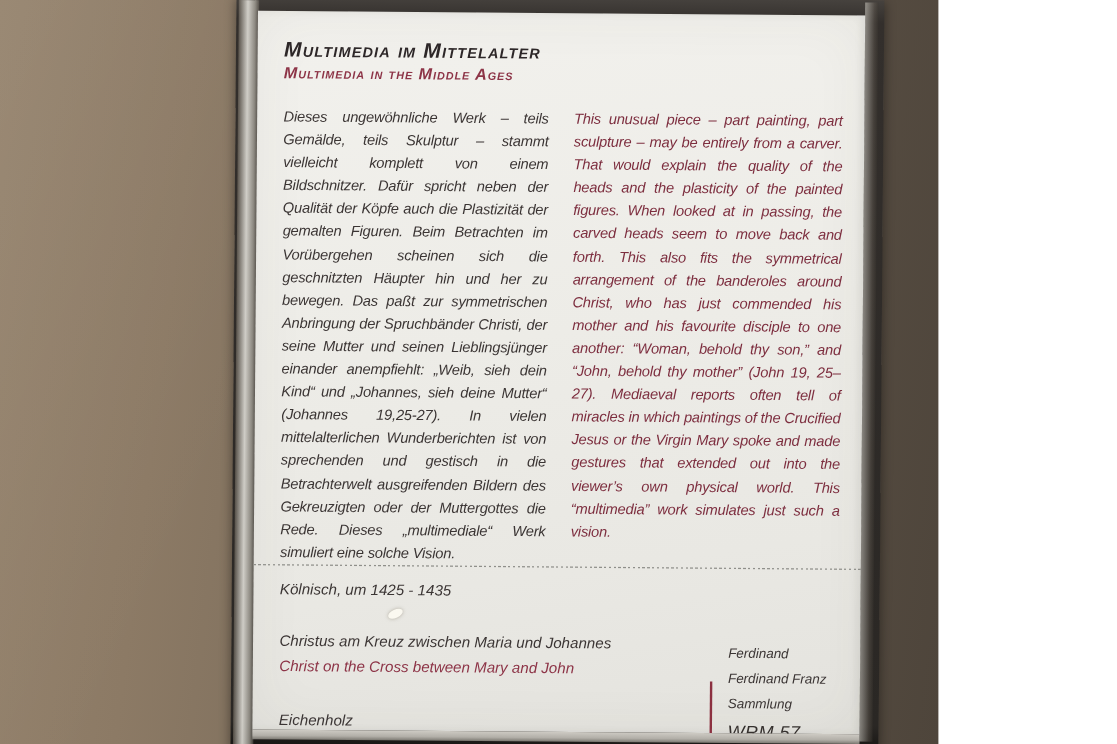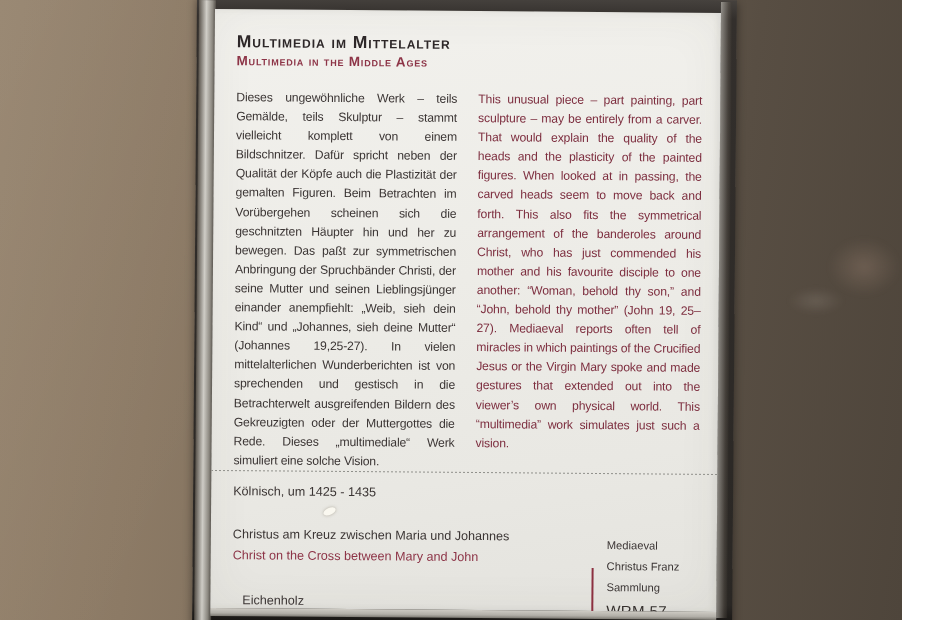--- a/index.html
+++ b/index.html
@@ -1,19 +1,20 @@
 <!DOCTYPE html>
 <html><head>
 <meta charset="utf-8">
 <style>
   html,body{margin:0;padding:0;}
   .scene{
-    position:relative;width:902px;height:620px;overflow:hidden;
+    position:relative;width:782px;height:620px;overflow:hidden;
     font-family:"Liberation Sans",sans-serif;
     background:linear-gradient(97deg,#95836d 0%,#8c7a65 20%,#7e6f5d 40%,#685d4e 60%,#584e43 78%,#4e453b 100%);
+    font-style:italic;
   }
   
   .wall-sheen{position:absolute;inset:0;background:linear-gradient(115deg,rgba(255,255,255,0.05),transparent 35%);}
   .wall-scuff{position:absolute;border-radius:50%;filter:blur(3px);}
   .scuff-1{left:828px;top:238px;width:72px;height:58px;background:radial-gradient(rgba(205,170,150,0.22),transparent 70%);}
   .scuff-2{left:788px;top:288px;width:56px;height:26px;background:radial-gradient(rgba(225,215,205,0.14),transparent 70%);}
 
   
   .sleeve-back{
     position:absolute;left:197px;top:-4px;width:540px;height:630px;
@@ -61,21 +62,21 @@
   }
   .body-de{left:22px;width:221px;color:#3b3534;}
   .body-en{left:264px;width:224px;color:#7d2e3f;}
   .dotted-rule{
     position:absolute;left:0;top:461px;width:100%;height:1px;
     background:repeating-linear-gradient(90deg,#8f8f8a 0 2px,transparent 2px 4px);
   }
   .origin{position:absolute;left:22px;top:475px;font-size:12.6px;color:#3b3534;}
   .work-de{position:absolute;left:22px;top:518px;font-size:12.6px;color:#3b3534;}
   .work-en{position:absolute;left:22px;top:539px;font-size:12.6px;color:#8d3447;}
-  .material{position:absolute;left:32px;top:584px;font-size:12.6px;color:#3b3534;}
+  .material{position:absolute;left:22px;top:584px;font-size:12.6px;color:#3b3534;}
   .meta{position:absolute;left:396px;top:523px;font-size:11.2px;line-height:21px;color:#3b3534;}
   .meta .inv{font-size:15px;letter-spacing:0.4px;margin-top:2px;color:#35302e;}
   .meta-rule{position:absolute;left:381px;top:556px;width:2px;height:49px;background:#8c3040;}
   .speck{
     position:absolute;left:112px;top:498px;width:13px;height:7px;border-radius:50%;
     background:#faf8f0;box-shadow:0 0 3px rgba(120,110,90,0.5);transform:rotate(-25deg);
   }
 </style>
 </head>
 <body>
@@ -101,22 +102,22 @@
     <div class="dotted-rule"></div>
 
     <div class="origin">Kölnisch, um 1425 - 1435</div>
 
     <div class="work-de">Christus am Kreuz zwischen Maria und Johannes</div>
     <div class="work-en">Christ on the Cross between Mary and John</div>
     <div class="material">Eichenholz</div>
 
     <div class="meta-rule"></div>
     <div class="meta">
-      <div>Mediaeval</div>
-      <div>Christus Franz</div>
+      <div>Ferdinand</div>
+      <div>Ferdinand Franz</div>
       <div>Sammlung</div>
       <div class="inv">WRM 57</div>
     </div>
 
     <div class="speck"></div>
     <div class="card-bottom-edge"></div>
   </div>
 
 </div>
 

